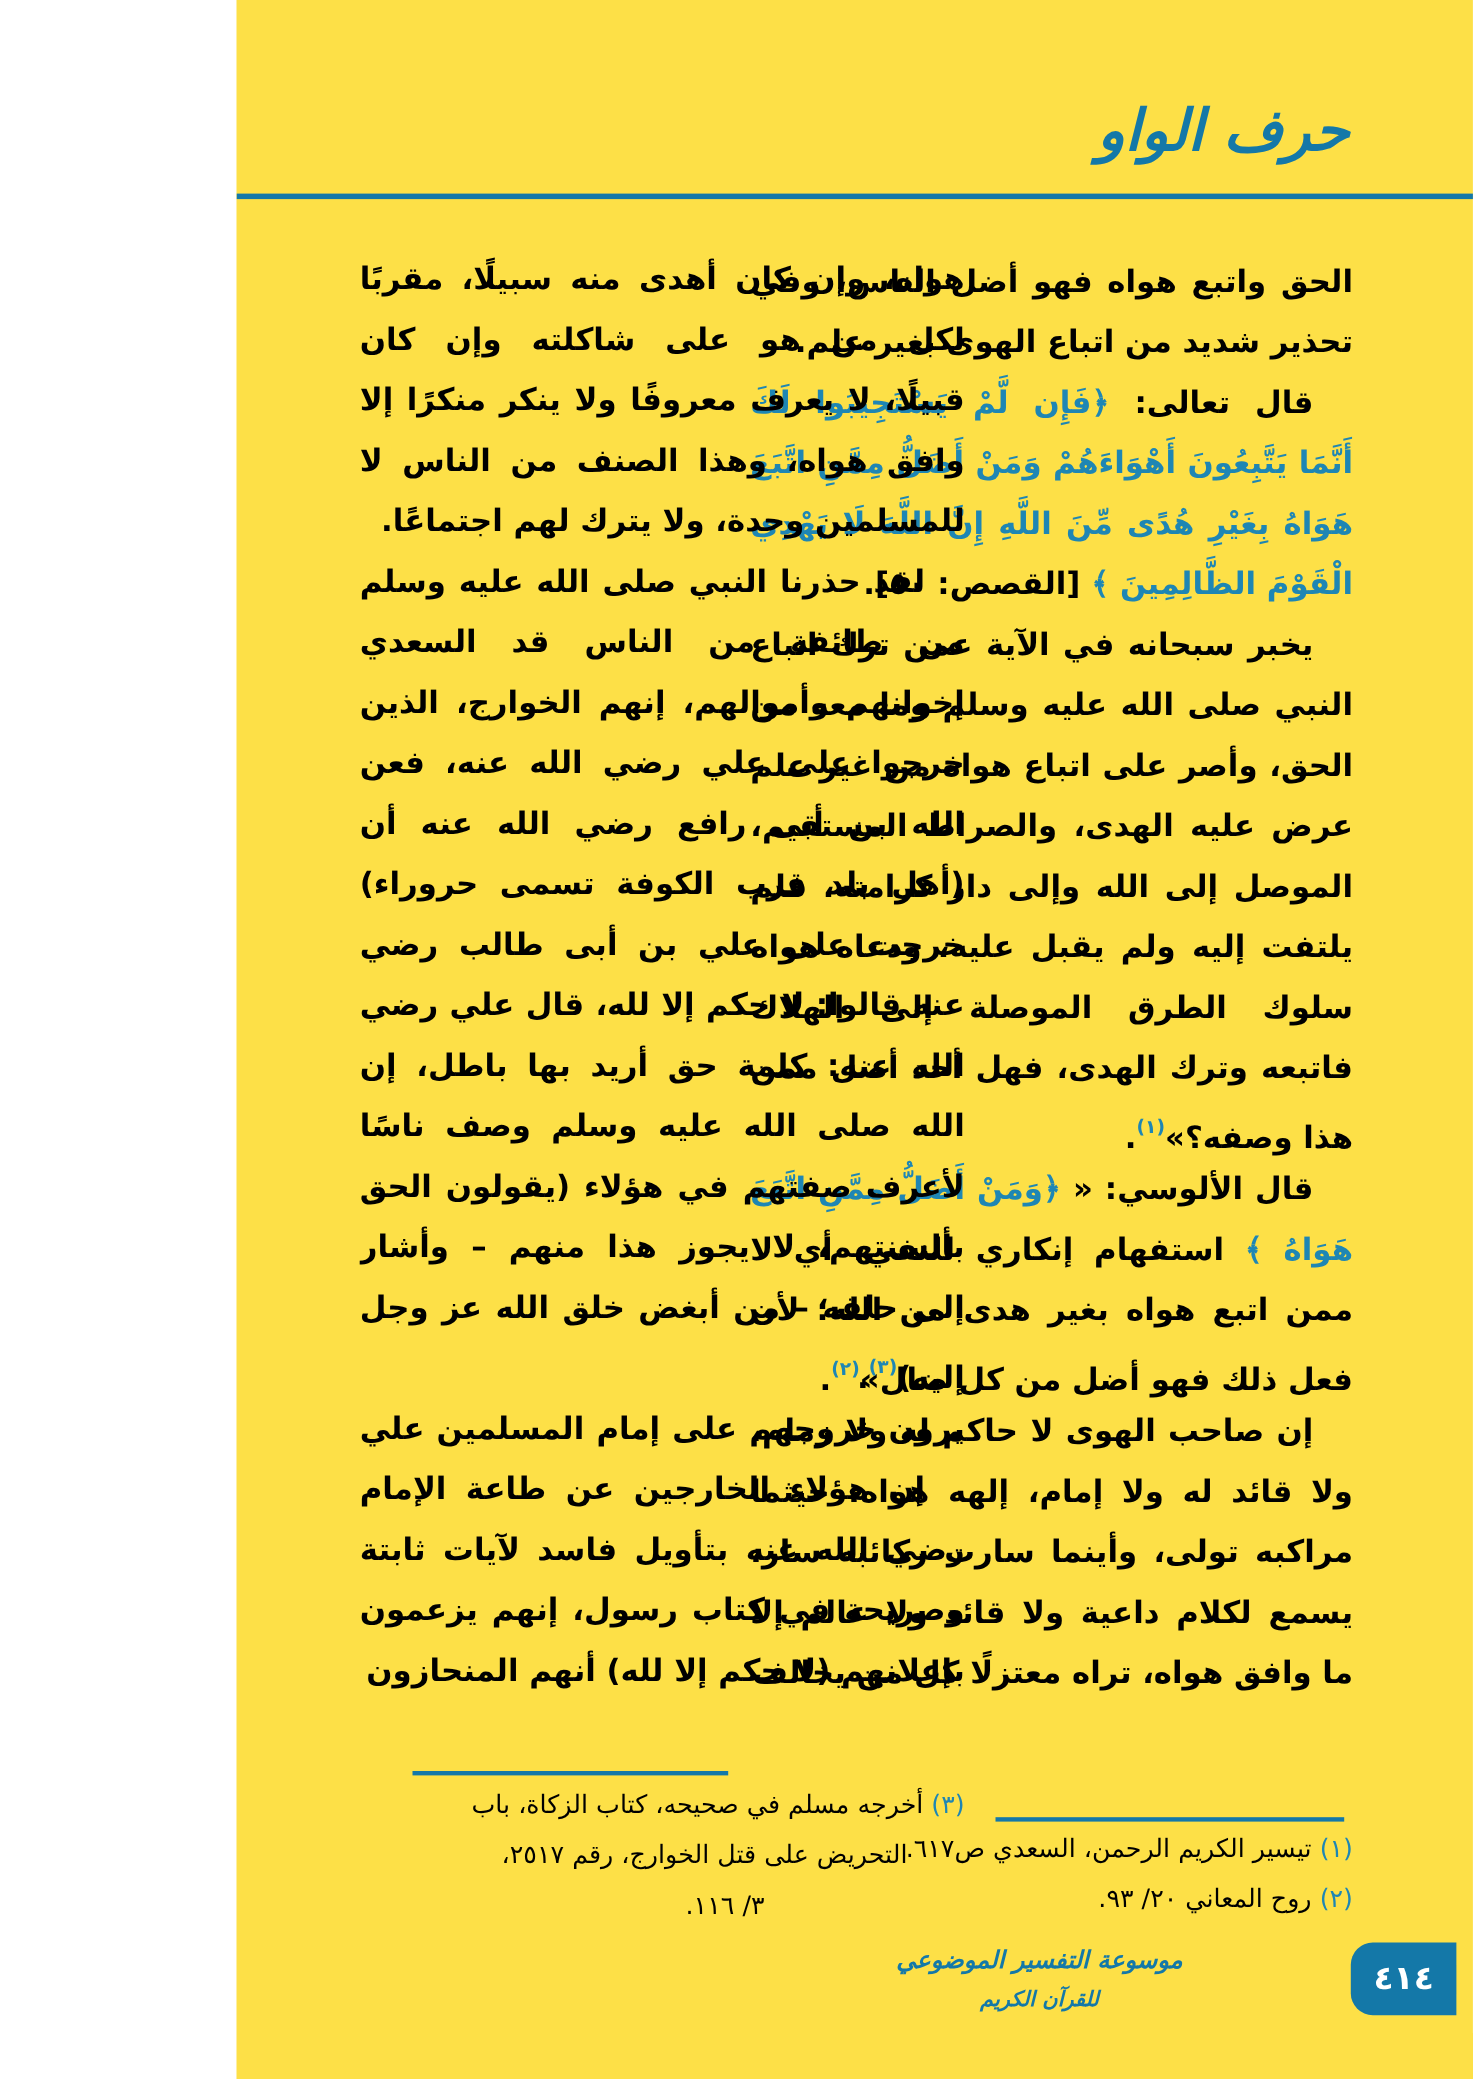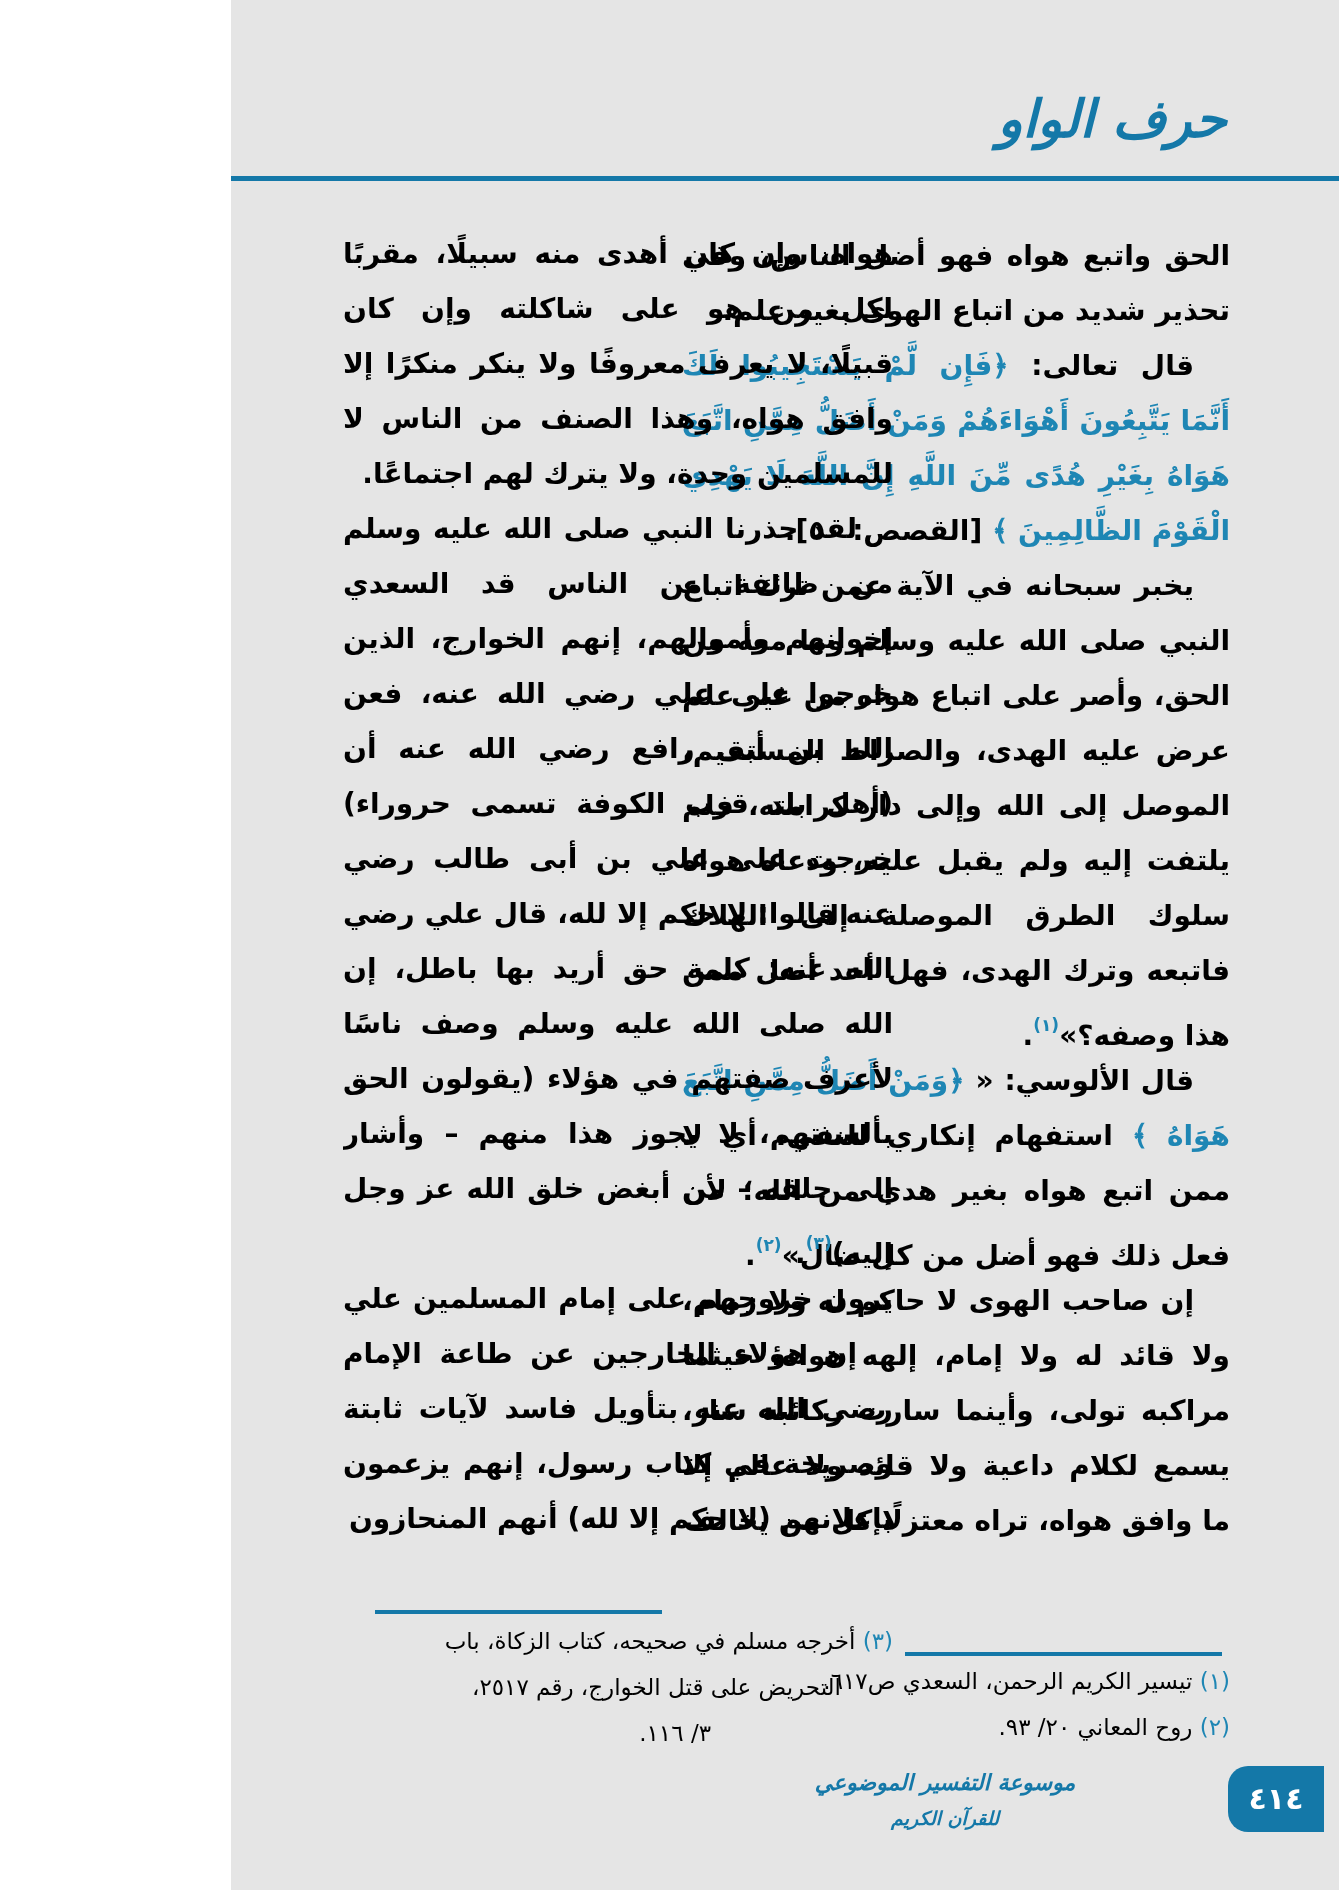--- a/index.html
+++ b/index.html
@@ -3,24 +3,25 @@
 <meta charset="utf-8">
 <style>
   :root{
     --teal:#1478A8;
     --quran:#1E86B4;
   }
   html,body{margin:0;padding:0;background:#ffffff;}
   .page{
     position:relative;
     width:1108px;height:1890px;
-    background:#e5e5e5;
+    background:#fde047;
     direction:rtl;
     font-family:"DejaVu Sans",sans-serif;
     overflow:hidden;
+    padding-left:16px;
   }
   .header-title{
     position:absolute;top:66px;right:112px;
     height:106px;line-height:106px;
     color:var(--teal);
     font-size:52px;font-weight:bold;font-style:italic;
     letter-spacing:-1px;
   }
   .header-rule{
     position:absolute;top:176px;left:0;

